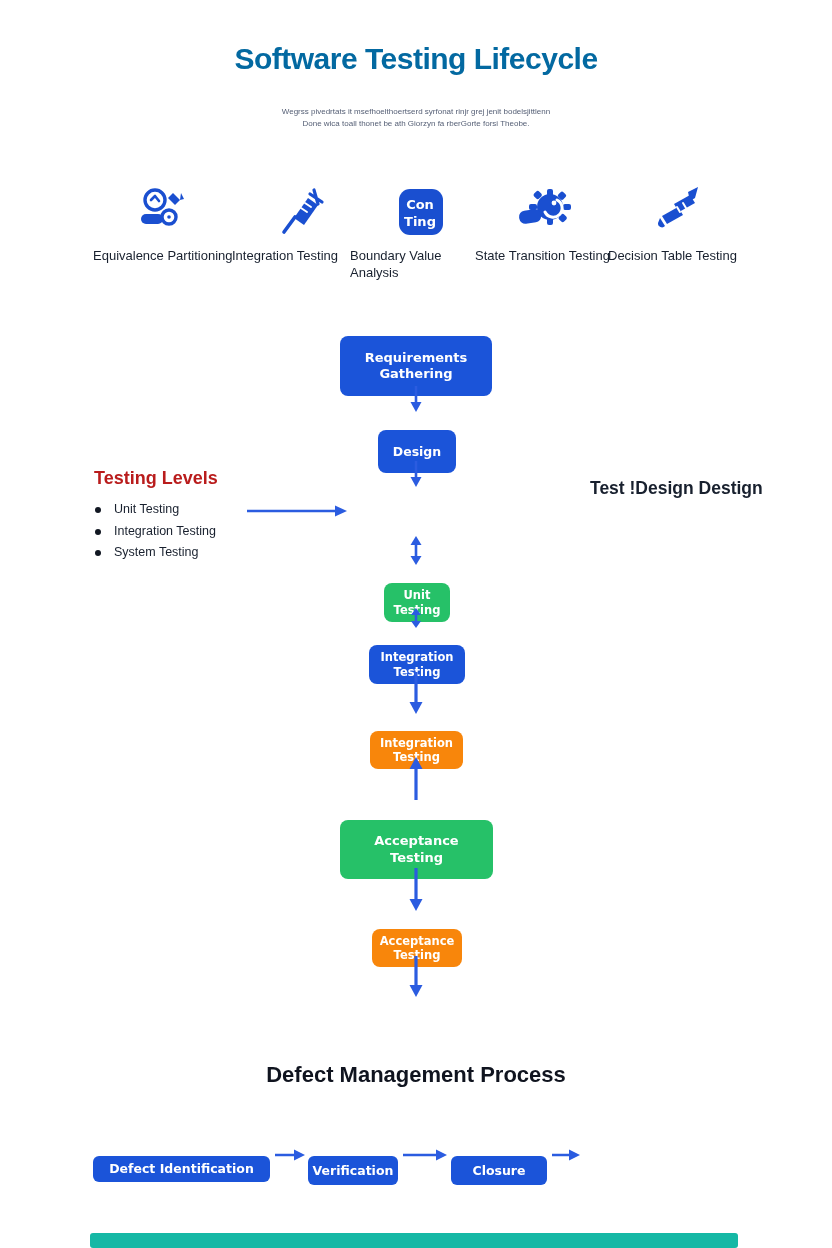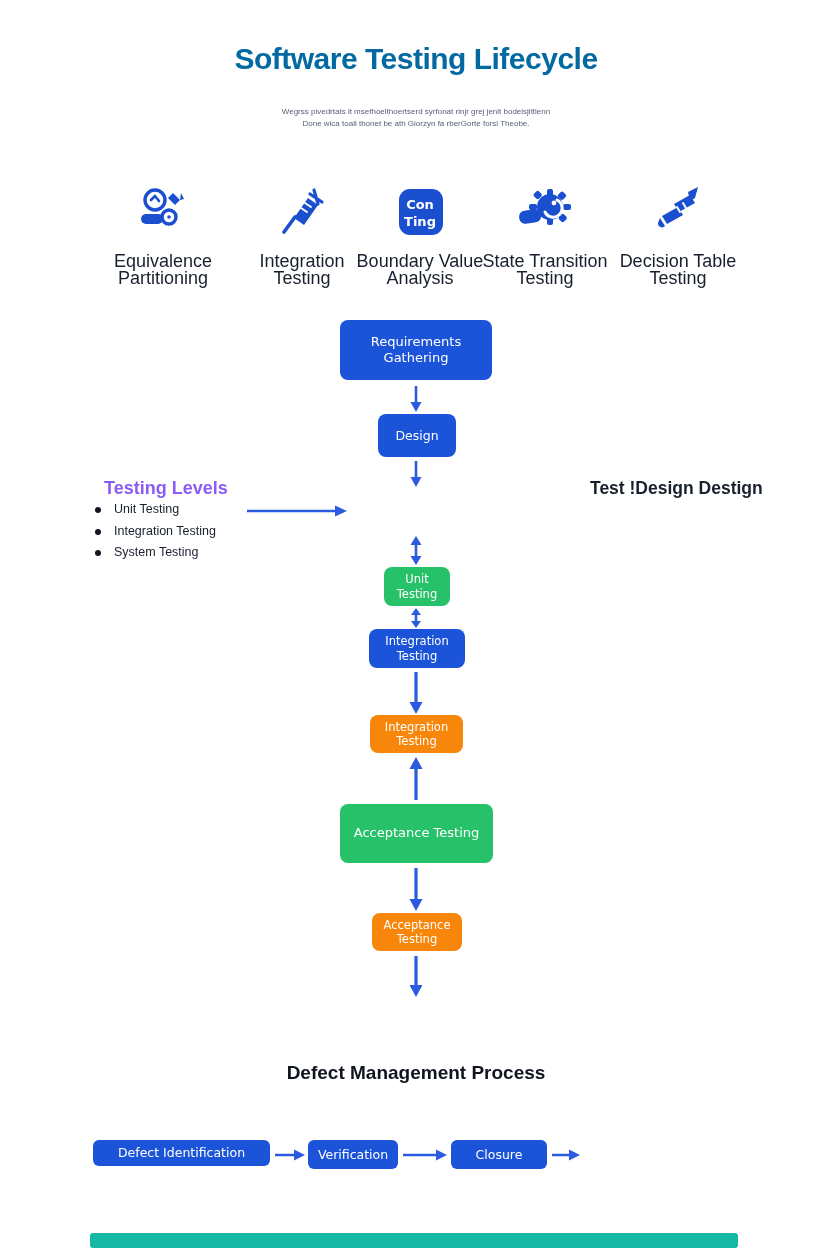--- a/index.html
+++ b/index.html
@@ -11,42 +11,42 @@
   .title{
     position:absolute;top:42px;left:0;width:832px;text-align:center;
     font-size:30px;font-weight:800;color:#0369a1;letter-spacing:-0.5px;margin:0;
   }
   .subtitle{
     position:absolute;top:106px;left:206px;width:420px;text-align:center;
     font-size:8px;line-height:12px;color:#555f75;filter:blur(0.4px);
   }
   .section-heading{
     position:absolute;left:0;width:832px;text-align:center;
-    font-size:19px;font-weight:800;color:#10141f;margin:0;
-  }
-  
-  .tech{position:absolute;top:182px;width:140px;text-align:center;}
+    font-size:22px;font-weight:800;color:#10141f;margin:0;
+  }
+  
+  .tech{position:absolute;top:182px;width:140px;}
   .tech .icon-box{height:56px;display:flex;align-items:flex-end;justify-content:center;}
-  .tech .tech-label{margin-top:15px;font-size:18px;line-height:17px;font-weight:500;color:#18202e;}
+  .tech .tech-label{margin-top:9px;font-size:13px;line-height:17px;font-weight:500;color:#18202e;}
   
   .node{
     position:absolute;display:flex;align-items:center;justify-content:center;text-align:center;
-    color:#ffffff;font-family:"DejaVu Sans",sans-serif;font-weight:400;
-    border-radius:8px;padding:2px 6px;box-sizing:border-box;line-height:1.25;
+    color:#ffffff;font-family:"DejaVu Sans",sans-serif;font-weight:700;
+    border-radius:8px;padding:2px 6px;box-sizing:border-box;line-height:1.25;margin-top:16px;
   }
   .blue{background:#1b54d9;}
   .green{background:#26c168;}
   .orange{background:#f8860b;}
   .f13{font-size:13px;}
   .f125{font-size:12.5px;}
   .f115{font-size:11.5px;}
   
   .arrow{position:absolute;}
   
-  .levels-title{position:absolute;left:92px;top:466px;font-size:18px;font-weight:700;color:#8b5cf6;margin:12px;}
+  .levels-title{position:absolute;left:92px;top:466px;font-size:18px;font-weight:700;color:#b91c1c;margin:2px;}
   .levels-list{position:absolute;left:92px;top:499px;margin:0;padding:0;list-style:none;}
   .levels-list li{
     position:relative;padding-left:22px;font-size:12.5px;line-height:21.5px;
     color:#18202e;font-weight:500;
   }
   .levels-list li::before{
     content:"";position:absolute;left:3px;top:8px;width:6px;height:6px;border-radius:50%;background:#111722;
   }
   .side-note{position:absolute;left:578px;top:466px;font-size:17.5px;font-weight:700;color:#18202e;margin:12px;}
   

